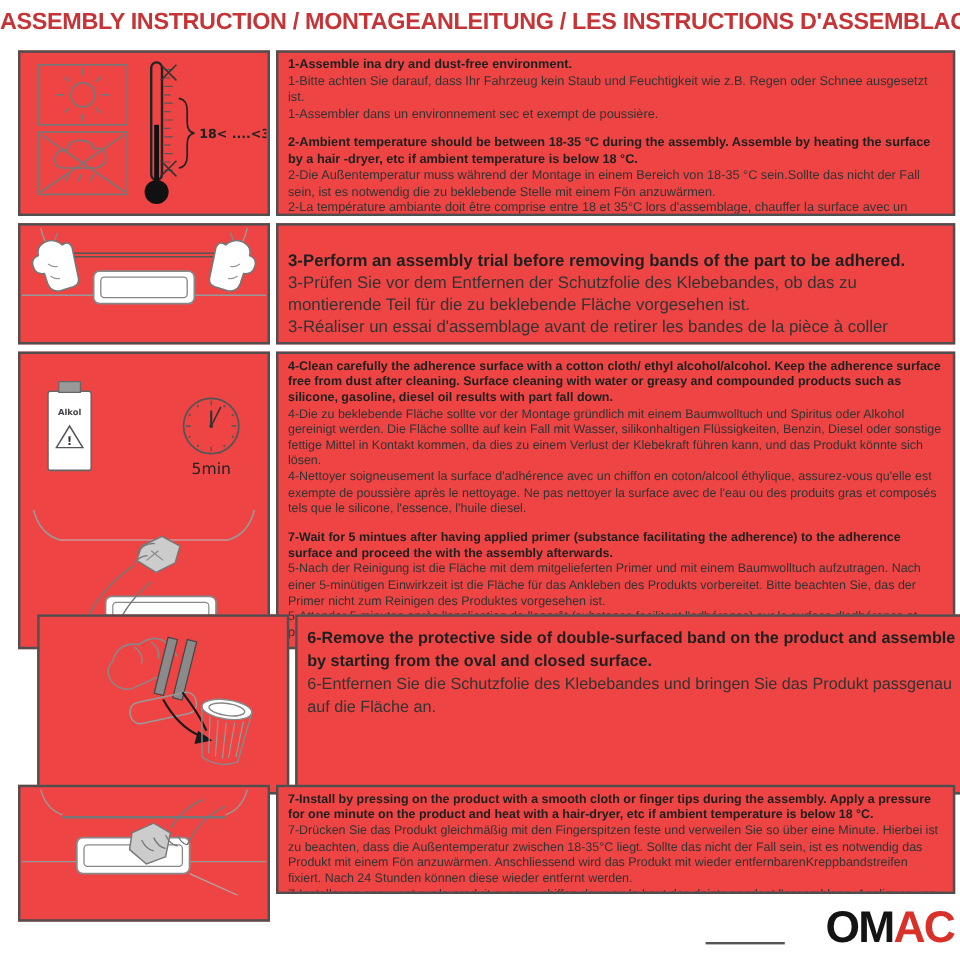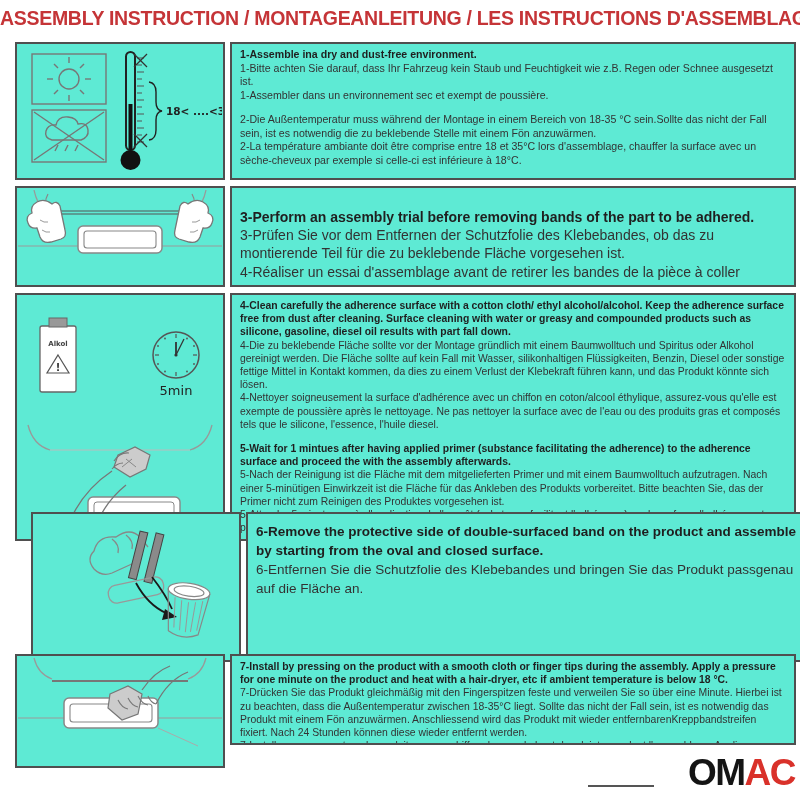--- a/index.html
+++ b/index.html
@@ -1,21 +1,21 @@
 <!DOCTYPE html>
 <html style="--title-red: #C53437; --logo-red: #D9312A; --logo-black: #141414; --border-gray: #4f4f4f;"><head>
 <meta charset="utf-8">
 <style>
   html,body{margin:0;padding:0;background:#fff;}
   .page{position:relative;width:800px;height:800px;background:#fff;overflow:hidden;
         font-family:"Liberation Sans", sans-serif;color:#333;}
   .title{position:absolute;top:7px;left:0;width:100%;text-align:center;
          font-size:19.5px;font-weight:bold;letter-spacing:-0.3px;white-space:nowrap;
          color:var(--title-red,#C53437);}
-  .box{position:absolute;border:2px solid var(--border-gray,#4f4f4f);background:#5eead4;
+  .box{position:absolute;border:2px solid var(--border-gray,#4f4f4f);background:#ef4444;
        box-sizing:border-box;overflow:hidden;}
   .ill{display:flex;align-items:center;justify-content:center;}
   .col-left{left:15px;width:210px;}
   .col-right{left:230px;width:566px;}
   .r1{top:42px;height:138px;}
   .r2{top:186px;height:101px;}
   .r3{top:293px;height:248px;}
   .r4{top:512px;height:150px;margin-left:16px;}
   .r5{top:654px;height:91px;}
   .r5L{top:654px;height:114px;}
@@ -96,20 +96,21 @@
         <text x="148" y="69" font-size="10.5" font-weight="bold" fill="#222">18&lt; ....&lt;35 C</text>
       </g>
     </svg>
   </div>
 
   <div class="box col-right r1 txt">
     <p class="p11 bold">1-Assemble ina dry and dust-free environment.</p>
     <p class="p11">1-Bitte achten Sie darauf, dass Ihr Fahrzeug kein Staub und Feuchtigkeit wie z.B. Regen oder Schnee ausgesetzt ist.</p>
     <p class="p11">1-Assembler dans un environnement sec et exempt de poussière.</p>
     <div class="gap"></div>
+    <p class="p11 bold">2-Ambient temperature should be between 18-35 °C  during the assembly. Assemble by heating the surface by a hair -dryer, etc if ambient temperature is below 18 °C.</p>
     <p class="p11">2-Die Außentemperatur muss während der Montage in einem Bereich von 18-35 °C  sein.Sollte das nicht der Fall sein, ist es notwendig die zu beklebende Stelle mit einem Fön anzuwärmen.</p>
     <p class="p11">2-La température ambiante doit être comprise entre 18 et 35°C lors d'assemblage, chauffer la surface avec un sèche-cheveux par exemple si celle-ci est inférieure à 18°C.</p>
   </div>
 
   <div class="box col-left r2 ill">
     <svg width="204" height="93" viewBox="0 0 204 93">
       <g stroke="#999" stroke-width="1.2" fill="none">
         <path d="M16,0 q3,14 10,19"></path>
           <path d="M188,0 q-3,14 -10,19"></path>
         <line x1="0" y1="56" x2="204" y2="56"></line>
@@ -131,21 +132,21 @@
       <g>
         <rect x="60" y="36" width="84" height="27" rx="5" fill="#fff" stroke="#888" stroke-width="1.5"></rect>
         <rect x="66" y="41" width="72" height="17" rx="3" fill="none" stroke="#888" stroke-width="1.1"></rect>
       </g>
     </svg>
   </div>
 
   <div class="box col-right r2 txt pad-top-lg">
     <p class="p14 bold">3-Perform an assembly trial before removing bands of the part to be adhered.</p>
     <p class="p14">3-Prüfen Sie vor dem Entfernen der Schutzfolie des Klebebandes, ob das zu montierende Teil für die zu beklebende Fläche vorgesehen ist.</p>
-    <p class="p14">4-Réaliser un essai d'assemblage avant de retirer les bandes de la pièce à coller</p>
+    <p class="p14">3-Réaliser un essai d'assemblage avant de retirer les bandes de la pièce à coller</p>
   </div>
 
   <div class="box col-left r3 ill">
     <svg width="204" height="216" viewBox="0 0 204 216">
       <g>
         <rect x="22" y="17" width="36" height="66" rx="2" fill="#fff" stroke="#666" stroke-width="1.3"></rect>
         <rect x="31" y="9" width="18" height="9" fill="#999" stroke="#666" stroke-width="1"></rect>
         <text x="40" y="37" font-size="7" font-weight="bold" fill="#444" text-anchor="middle">Alkol</text>
         <path d="M40,46 l11,18 h-22 z" fill="none" stroke="#555" stroke-width="1.2"></path>
         <text x="40" y="62" font-size="10" font-weight="bold" fill="#333" text-anchor="middle">!</text>
@@ -186,21 +187,21 @@
         <path d="M96,152 q6,-9 15,-8 M94,160 q5,-6 11,-6" fill="none" stroke="#777" stroke-width="1.1"></path>
       </g>
     </svg>
   </div>
 
   <div class="box col-right r3 txt">
     <p class="p10 bold">4-Clean carefully the adherence surface with a cotton cloth/ ethyl alcohol/alcohol. Keep the adherence surface free from dust after cleaning. Surface cleaning with water or greasy and compounded products such as silicone, gasoline, diesel oil results with part fall down.</p>
     <p class="p10">4-Die zu beklebende Fläche sollte vor der Montage gründlich mit einem Baumwolltuch und Spiritus oder Alkohol gereinigt werden. Die Fläche sollte auf kein Fall mit Wasser, silikonhaltigen Flüssigkeiten, Benzin, Diesel oder sonstige fettige Mittel in Kontakt kommen, da dies zu einem Verlust der Klebekraft führen kann, und das Produkt könnte sich lösen.</p>
     <p class="p10">4-Nettoyer soigneusement la surface d'adhérence avec un chiffon en coton/alcool éthylique, assurez-vous qu'elle est exempte de poussière après le nettoyage. Ne pas nettoyer la surface avec de l'eau ou des produits gras et composés tels que le silicone, l'essence, l'huile diesel.</p>
     <div class="gap"></div>
-    <p class="p10 bold">5-Wait for 1 mintues after having applied primer (substance facilitating the adherence) to the adherence surface and proceed the with the assembly afterwards.</p>
+    <p class="p10 bold">7-Wait for 5 mintues after having applied primer (substance facilitating the adherence) to the adherence surface and proceed the with the assembly afterwards.</p>
     <p class="p10">5-Nach der Reinigung ist die Fläche mit dem mitgelieferten Primer und mit einem Baumwolltuch aufzutragen. Nach einer 5-minütigen Einwirkzeit ist die Fläche für das Ankleben des Produkts vorbereitet. Bitte beachten Sie, das der Primer nicht zum Reinigen des Produktes vorgesehen ist.</p>
     <p class="p10">5-Attender 5 minutes après l'application de l'apprêt (substance facilitant l'adhérence) sur la surface d'adhérence et procéder ensuite à l'assemblage</p>
   </div>
 
   <div class="box col-left r4 ill">
     <svg width="204" height="125" viewBox="0 0 204 125">
       <g fill="none" stroke="#888" stroke-width="1.3">
         <path d="M60,44 q-8,-10 0,-18 q4,-16 22,-14 q14,-10 24,0 l8,10"></path>
         <path d="M60,44 q8,8 18,4 l22,-10"></path>
         <path d="M78,14 q8,6 6,14 M92,10 q8,6 6,14"></path>

